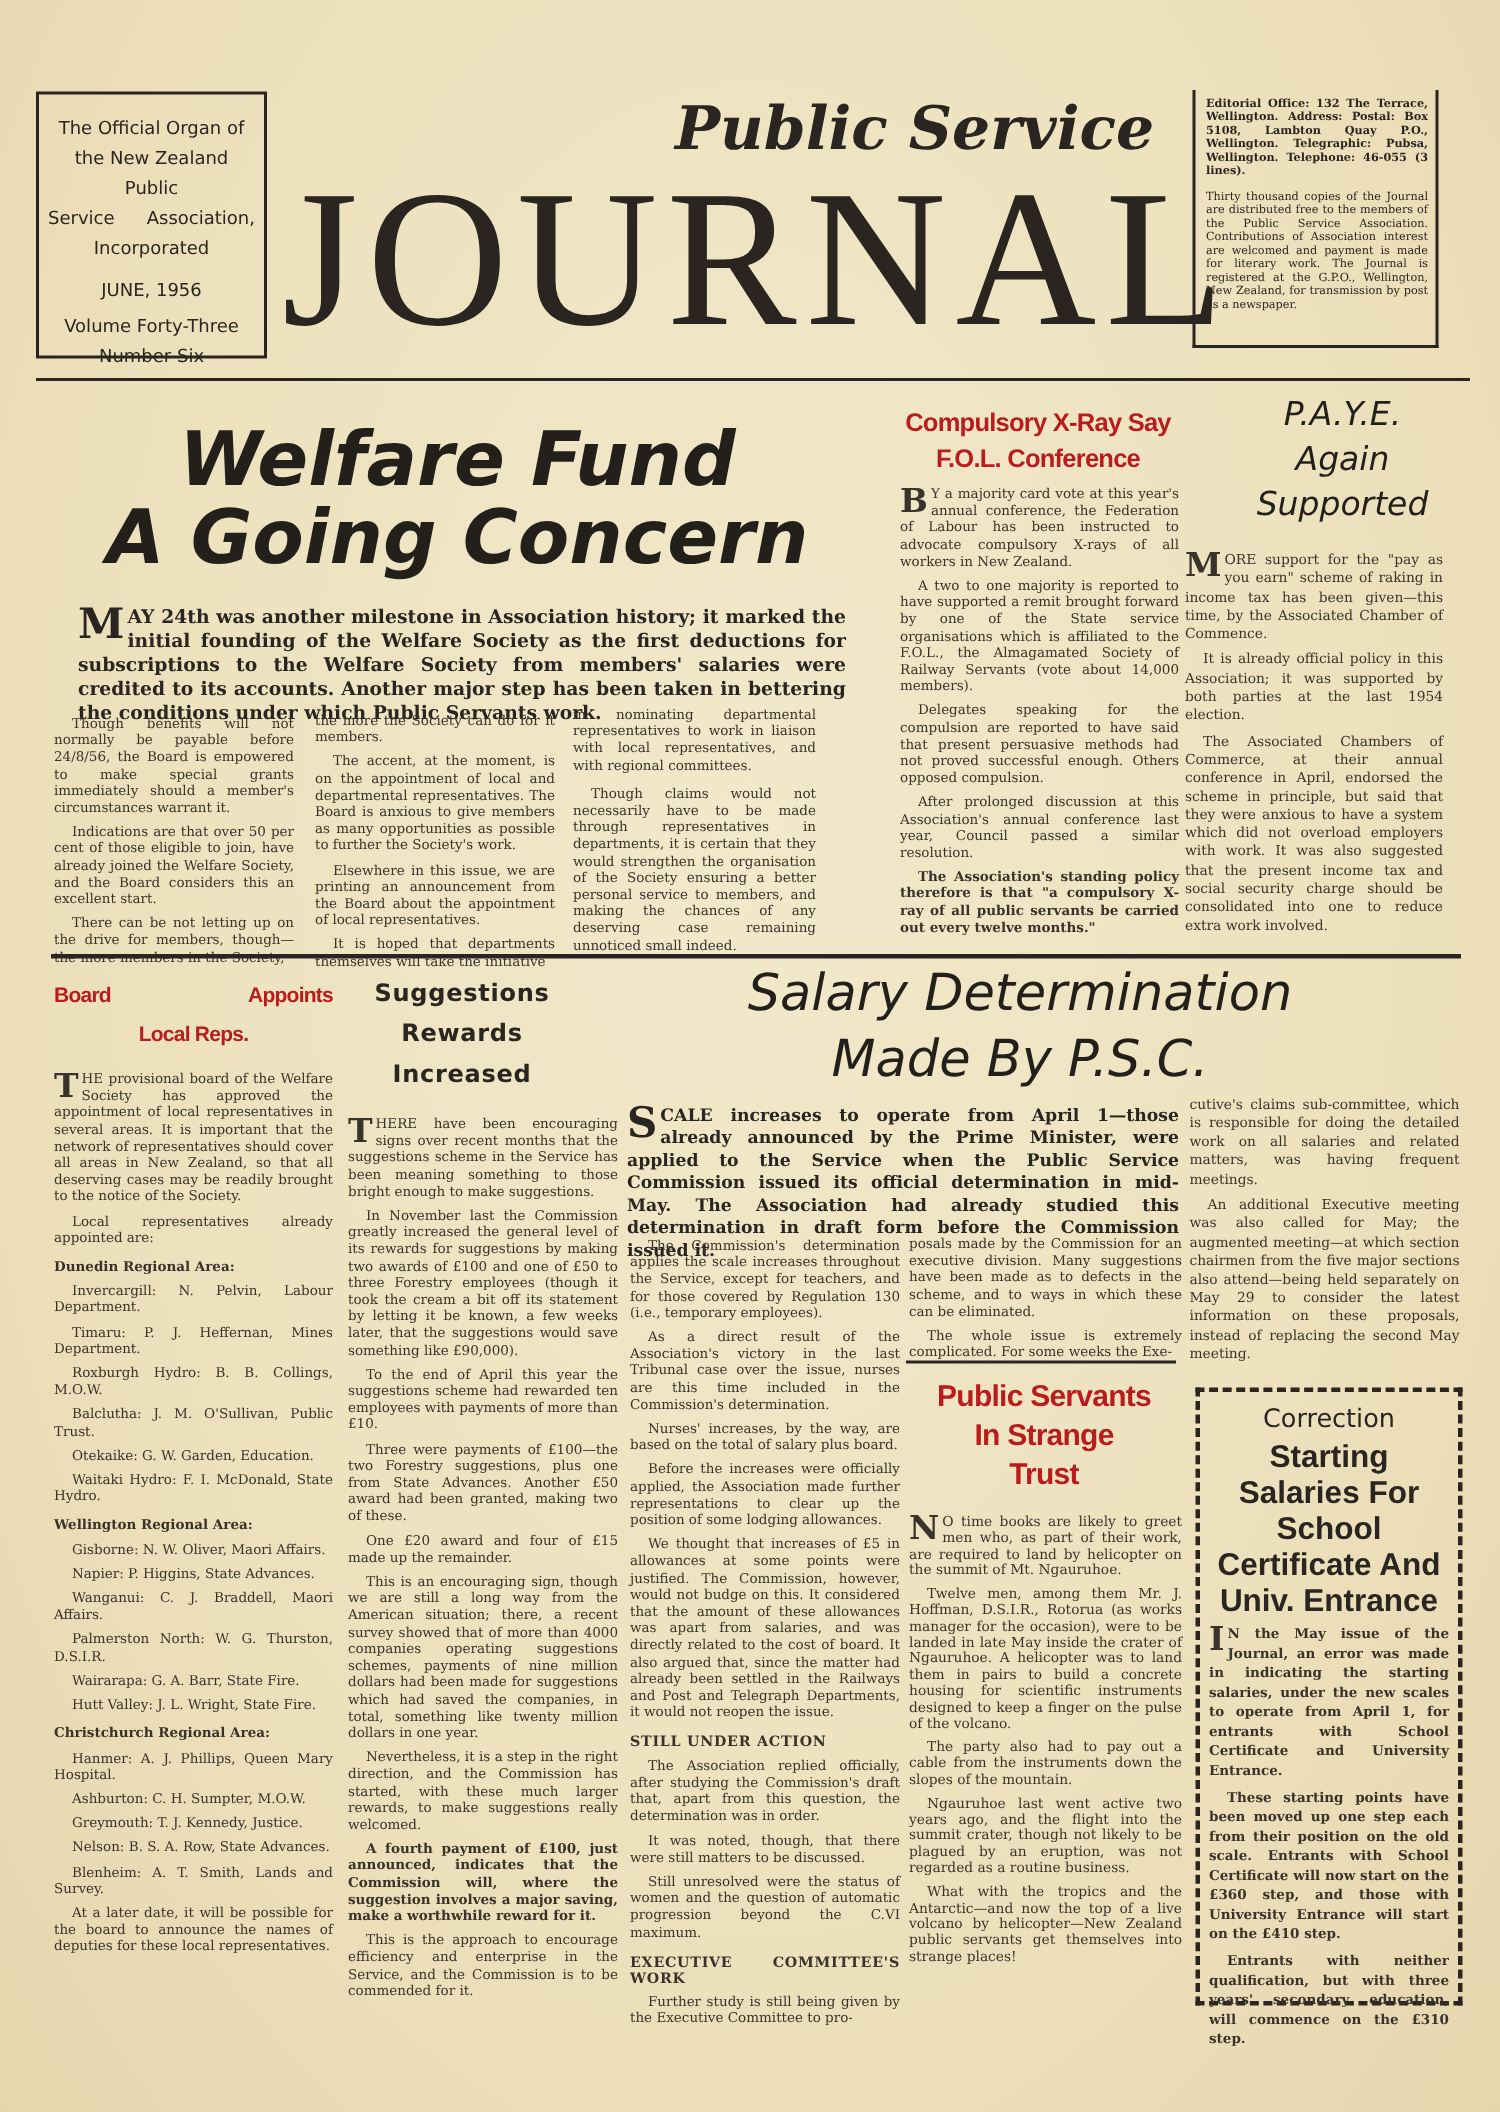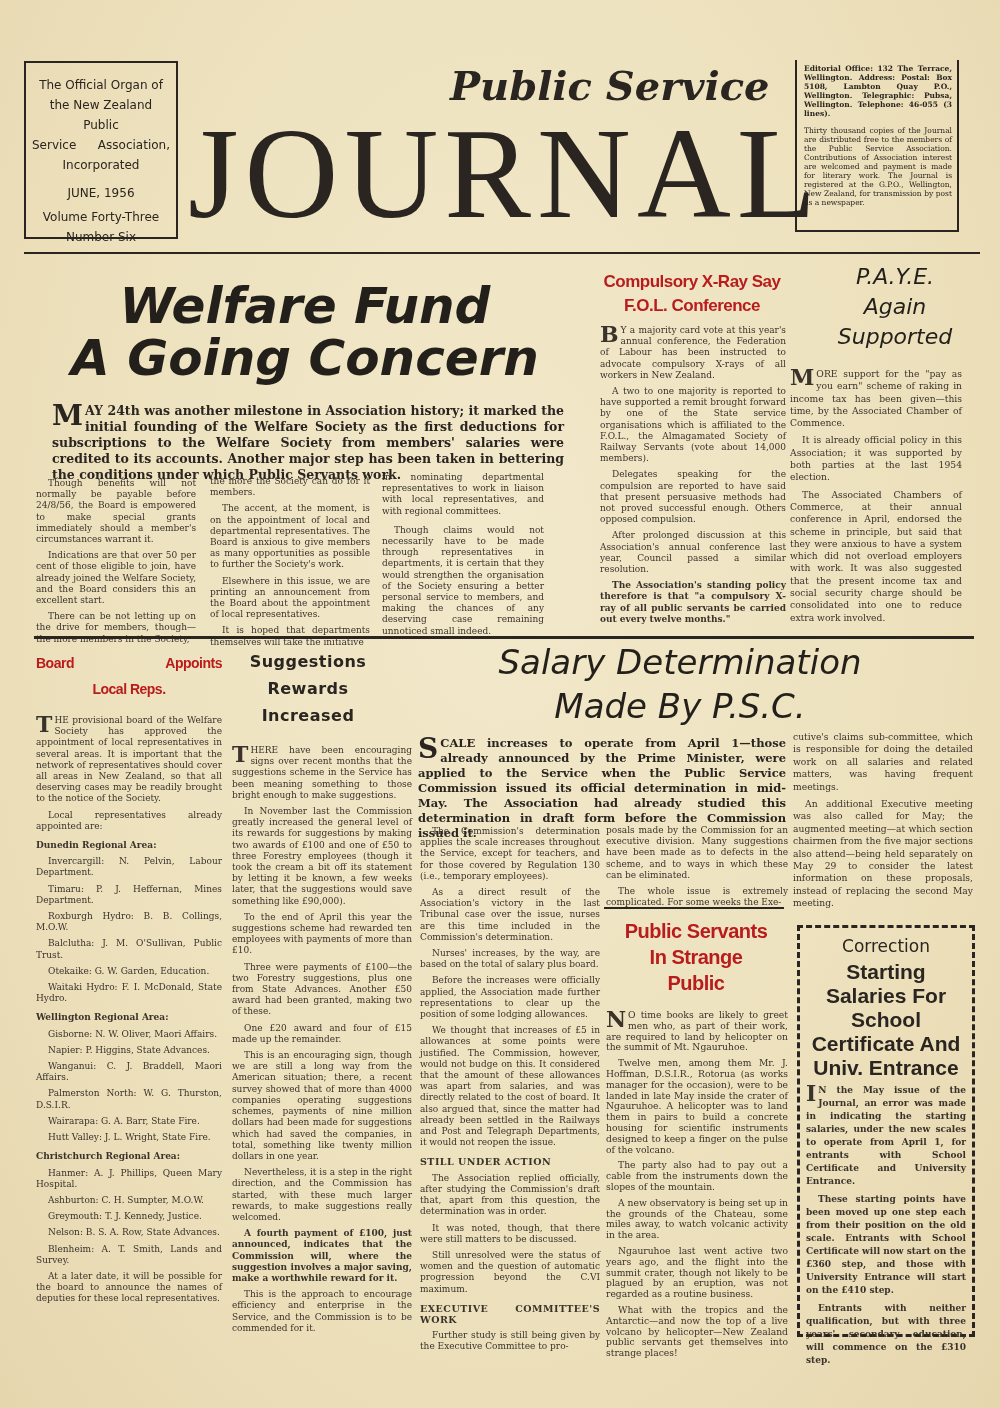--- a/index.html
+++ b/index.html
@@ -232,27 +232,26 @@
 
 <div class="abs body-text" style="left:793px; top:731px; width:180px; font-size:9.2px; line-height:12.4px;">
   <p class="noind">cutive's claims sub-committee, which is responsible for doing the detailed work on all salaries and related matters, was having frequent meetings.</p>
   <p>An additional Executive meeting was also called for May; the augmented meeting—at which section chairmen from the five major sections also attend—being held separately on May 29 to consider the latest information on these proposals, instead of replacing the second May meeting.</p>
 </div>
 
 <div class="abs rule" style="left:604px; top:907px; width:180px; height:2px;"></div>
 <div class="abs hl-cond" style="left:604px; top:918px; width:184px; font-size:20px; line-height:26px;">
   <div>Public Servants</div>
   <div>In Strange</div>
-  <div>Public</div>
+  <div>Trust</div>
 </div>
 <div class="abs body-text" style="left:606px; top:1010px; width:182px; font-size:9.2px; line-height:10.8px;">
   <p class="noind"><span class="dropcap-sm">N</span><span>O time books are likely to greet men who, as part of their work, are required to land by helicopter on the summit of Mt. Ngauruhoe.</span></p>
   <p>Twelve men, among them Mr. J. Hoffman, D.S.I.R., Rotorua (as works manager for the occasion), were to be landed in late May inside the crater of Ngauruhoe. A helicopter was to land them in pairs to build a concrete housing for scientific instruments designed to keep a finger on the pulse of the volcano.</p>
   <p>The party also had to pay out a cable from the instruments down the slopes of the mountain.</p>
-  <p>A new observatory is being set up in the grounds of the Chateau, some miles away, to watch volcanic activity in the area.</p>
   <p>Ngauruhoe last went active two years ago, and the flight into the summit crater, though not likely to be plagued by an eruption, was not regarded as a routine business.</p>
   <p>What with the tropics and the Antarctic—and now the top of a live volcano by helicopter—New Zealand public servants get themselves into strange places!</p>
 </div>
 
 <div class="abs correction-box">
   <div class="label">Correction</div>
   <div class="head">Starting Salaries For School Certificate And Univ. Entrance</div>
   <div class="body-text">
     <p class="noind"><span class="dropcap-sm">I</span><span>N the May issue of the Journal, an error was made in indicating the starting salaries, under the new scales to operate from April 1, for entrants with School Certificate and University Entrance.</span></p>
     <p>These starting points have been moved up one step each from their position on the old scale. Entrants with School Certificate will now start on the £360 step, and those with University Entrance will start on the £410 step.</p>

